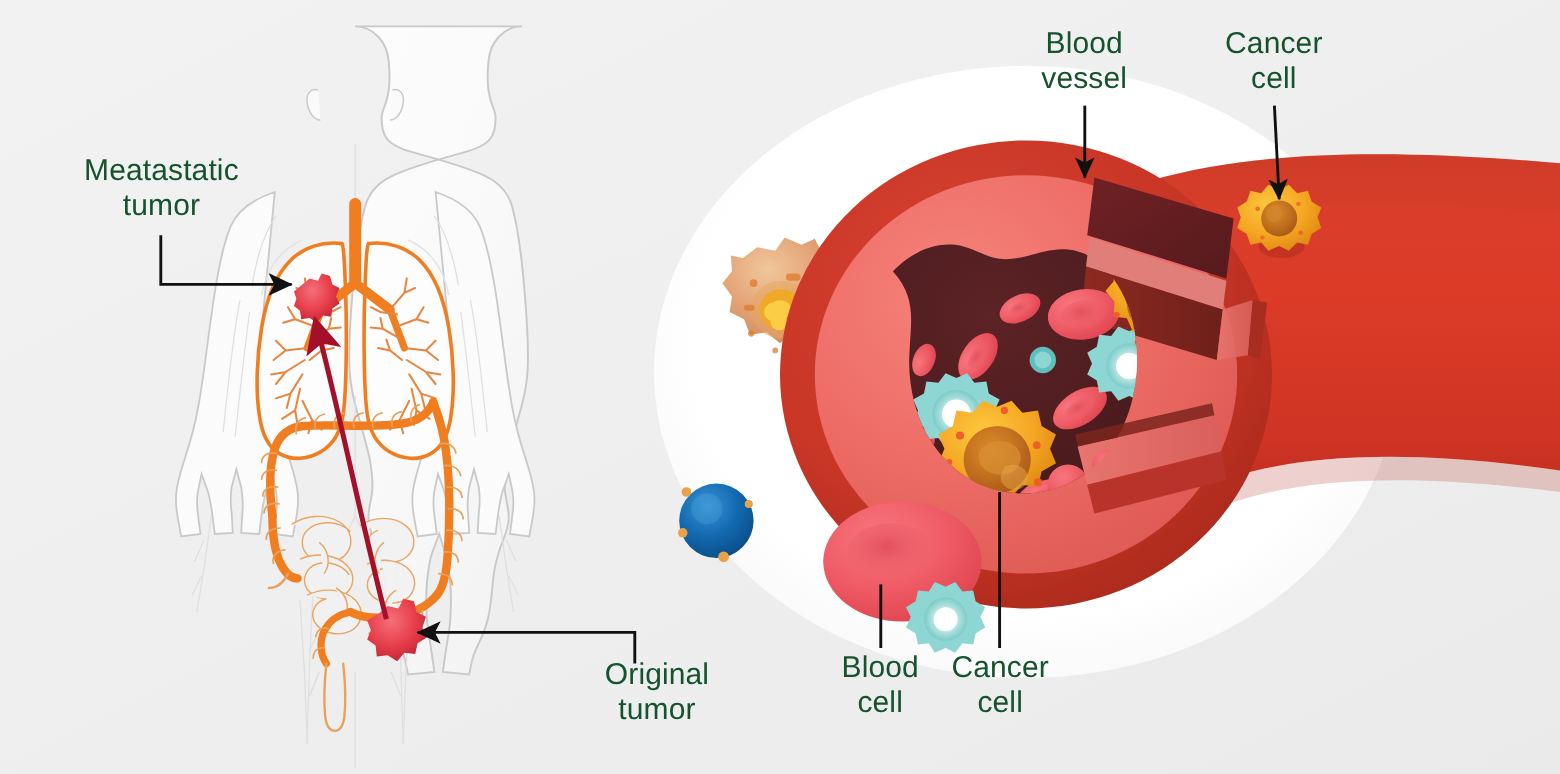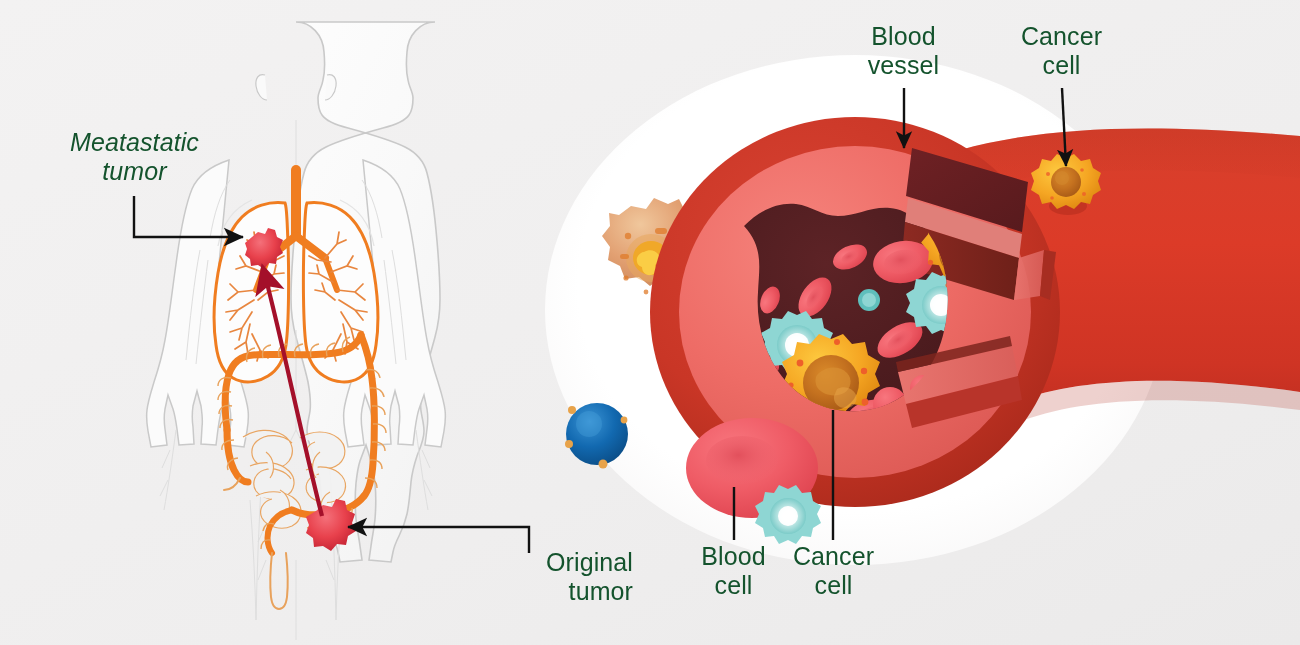--- a/index.html
+++ b/index.html
@@ -564,24 +564,24 @@
 
     <path fill="none" stroke="#111111" stroke-width="2.4" marker-end="url(#tipBlackD)" d="M904,88 L904,148"></path>
 
     <path fill="none" stroke="#111111" stroke-width="2.4" marker-end="url(#tipBlackD)" d="M1062,88 L1066,166"></path>
 
     <path fill="none" stroke="#111111" stroke-width="2.4" d="M734,540 L734,487"></path>
 
     <path fill="none" stroke="#111111" stroke-width="2.4" d="M833,540 L833,410"></path>
   </svg>
 
-  <div class="lbl" style="left:38px; top:128px; width:193px;font-style:italic;">Meatastatic
+  <div class="lbl" style="left:38px; top:128px; width:193px;">Meatastatic
 tumor</div>
 
-  <div class="lbl" style="left:440px; top:548px; width:193px;text-align:right;">Original
+  <div class="lbl" style="left:451px; top:548px; width:193px;">Original
 tumor</div>
 
   <div class="lbl" style="left:807px; top:22px; width:193px;">Blood
 vessel</div>
 
   <div class="lbl" style="left:965px; top:22px; width:193px;">Cancer
 cell</div>
 
   <div class="lbl" style="left:637px; top:542px; width:193px;">Blood
 cell</div>

